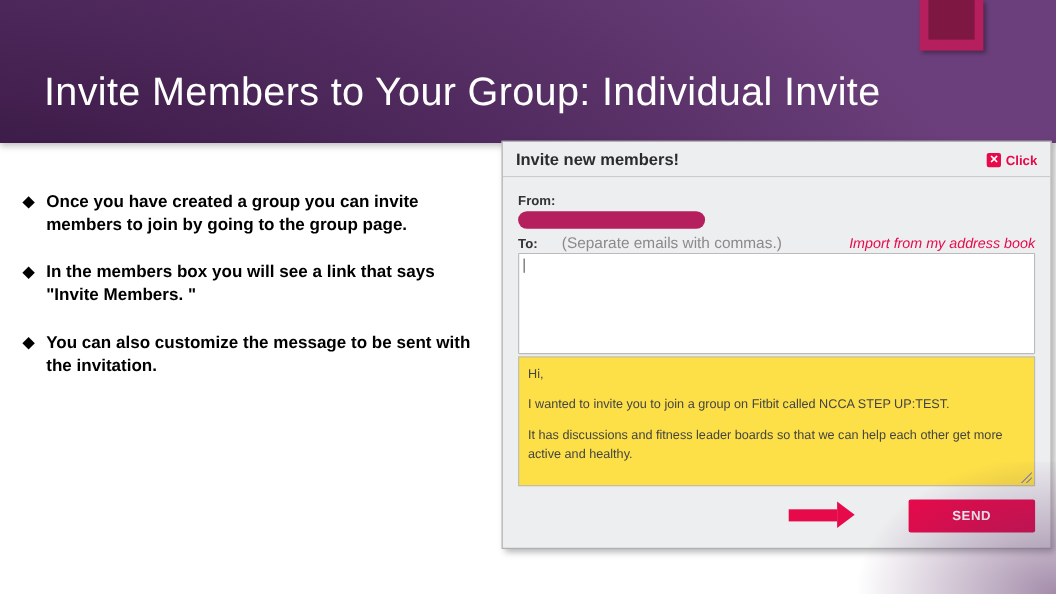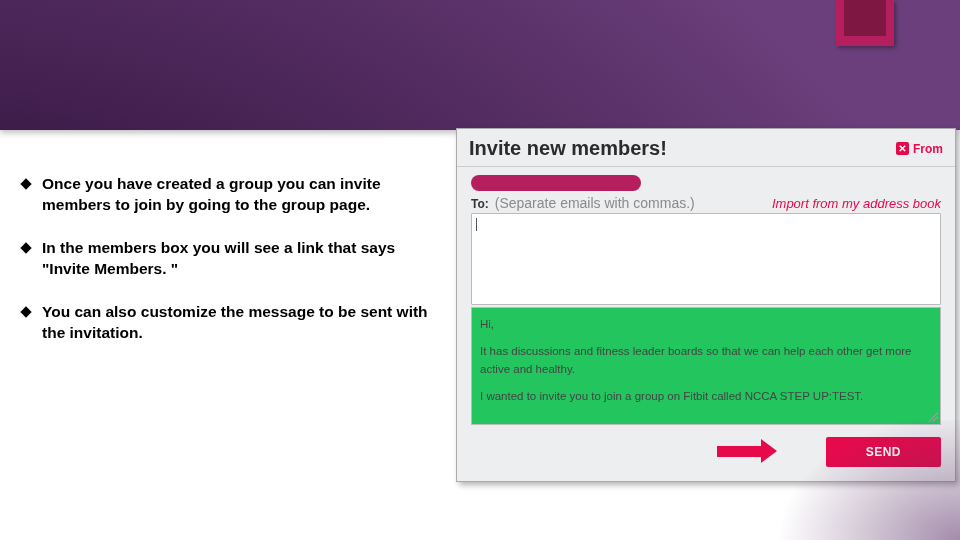--- a/index.html
+++ b/index.html
@@ -86,46 +86,46 @@
     width: 500px;
     background: #edeef0;
     border: 1px solid #aaa;
     box-shadow: 3px 3px 6px rgba(0,0,0,0.3);
   }
   .modal-head {
     display: flex; align-items: center; justify-content: space-between;
     padding: 8px 12px 6px 12px;
     border-bottom: 1px solid #ccc;
   }
-  .modal-title { font-weight: 700; color: #2b2b2b; font-size: 20px; }
+  .modal-title { font-weight: 700; color: #2b2b2b; font-size: 15px; }
   .close { color: #e60a4b; font-size: 12px; font-weight: 700; display: flex; align-items: center; gap: 4px; }
   .close-x {
     width: 13px; height: 13px; background: #e60a4b; border-radius: 2px;
     display: inline-flex; align-items: center; justify-content: center;
     color: #fff; font-size: 10px; line-height: 1;
   }
 
   .modal-body { padding: 8px 14px 2px 14px; font-size: 12px; color: #555; }
   .label { font-weight: 700; color: #333; margin: 6px 0 3px 0; font-size: 12px; }
   .from-pill {
     width: 170px; height: 16px; background: #b51f5d; border-radius: 8px; margin-bottom: 4px;
   }
-  .to-row { display: flex; align-items: baseline; gap: 6px; }
+  .to-row { display: flex; align-items: baseline; gap: 22px; }
   .hint { color: #8a8a8a; font-size: 14px; }
   .import-link {
     margin-left: auto; color: #e60a4b; font-style: italic; font-size: 13px;
   }
   .to-box {
     border: 1px solid #bbb; background: #fff; height: 92px; margin-top: 2px;
     border-radius: 1px;
   }
   .cursor { width: 1px; height: 13px; background: #555; margin: 4px 0 0 4px; }
 
   .msg-box {
-    border: 1px solid #bbb; background: #22c55e;
+    border: 1px solid #bbb; background: #fde047;
     padding: 8px 8px 15px 8px; margin-top: 2px;
     color: #444; font-size: 11.5px; line-height: 1.5;
     position: relative;
     height: 118px;
   }
   .msg-box p { margin-bottom: 10px; }
   .resize-grip {
     position: absolute; right: 2px; bottom: 2px;
     width: 10px; height: 10px;
     background:
@@ -163,52 +163,54 @@
 </style>
 </head>
 <body>
 
 <div class="slide">
 
   <div class="top-band"></div>
   <div class="tab-outer">
     <div class="tab-inner"></div>
   </div>
+  <h1 class="title">Invite Members to Your Group: Individual Invite</h1>
 
   <ul class="bullets">
     <li><span class="diamond"></span><span>Once you have created a group you can invite members to join by going to the group page.</span></li>
     <li><span class="diamond"></span><span>In the members box you will see a link that says "Invite Members. "</span></li>
     <li><span class="diamond"></span><span>You can also customize the message to be sent with the invitation.</span></li>
   </ul>
 
   <div class="modal-area">
     <div class="modal">
       <div class="modal-head">
         <span class="modal-title">Invite new members!</span>
         <span class="close">
           <span class="close-x">✕</span>
-          <span>From</span>
+          <span>Click</span>
         </span>
       </div>
       <div class="modal-body">
+        <div class="label">From:</div>
         <div class="from-pill"></div>
 
         <div class="to-row">
           <span class="label" style="margin:0">To:</span>
           <span class="hint">(Separate emails with commas.)</span>
           <span class="import-link">Import from my address book</span>
         </div>
         <div class="to-box">
           <div class="cursor"></div>
         </div>
 
         <div class="msg-box">
           <p>Hi,</p>
+          <p>I wanted to invite you to join a group on Fitbit called NCCA STEP UP:TEST.</p>
           <p>It has discussions and fitness leader boards so that we can help each other get more active and healthy.</p>
-          <p>I wanted to invite you to join a group on Fitbit called NCCA STEP UP:TEST.</p>
           <div class="resize-grip"></div>
         </div>
       </div>
       <div class="modal-foot">
         <div class="arrow">
           <div class="arrow-shaft"></div>
           <div class="arrow-head"></div>
         </div>
         <button class="send-btn">SEND</button>
       </div>

